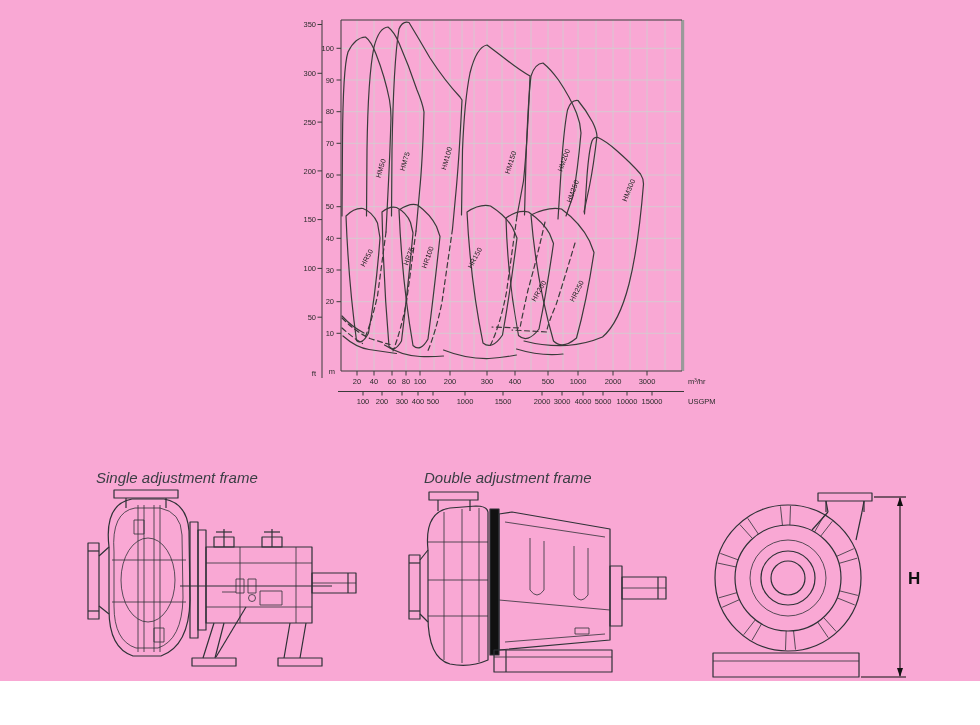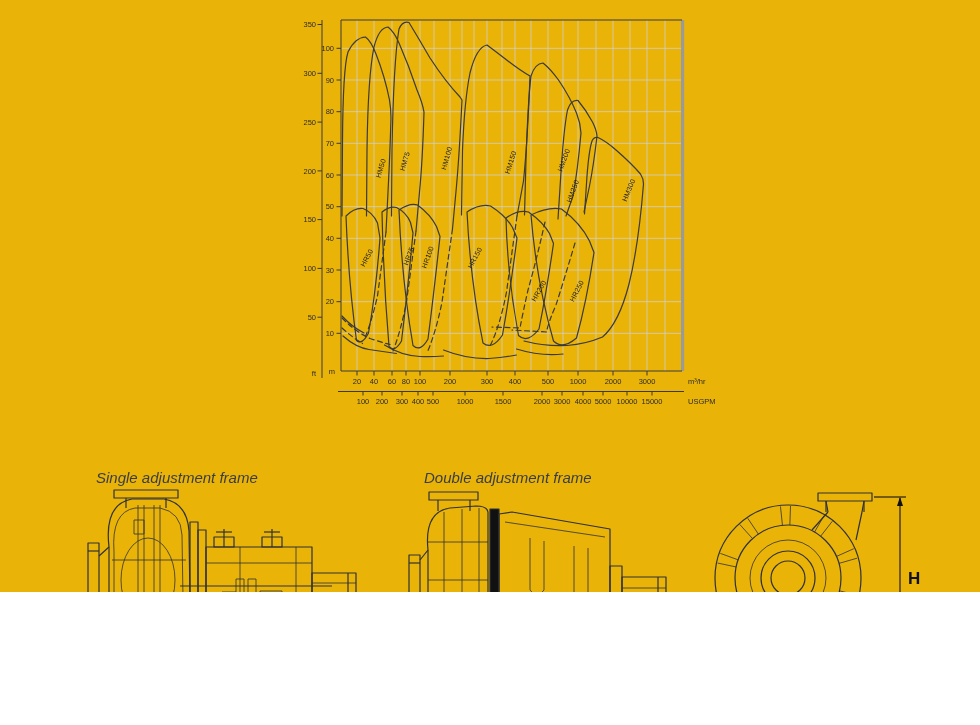--- a/index.html
+++ b/index.html
@@ -1,16 +1,16 @@
 <!DOCTYPE html>
 <html><head>
 <meta charset="utf-8">
 <style>
   html,body{margin:0;padding:0;background:#fff;}
-  #canvas{position:relative;width:980px;height:592px;background:#eab308;overflow:hidden;
+  #canvas{position:relative;width:980px;height:681px;background:#f9a8d4;overflow:hidden;
           font-family:"Liberation Sans",sans-serif;}
   svg{position:absolute;left:0;top:0;}
   text{fill:#2b2b2b;}
   .tick-label{font-size:7.5px;}
   .unit-label{font-size:7.5px;}
   .curve-label{font-size:7px;letter-spacing:.2px;fill:#222;}
   .caption{font-size:15px;font-style:italic;fill:#3a3e44;}
   .dim-label{font-size:15px;font-weight:bold;fill:#111;}
   .grid{stroke:#cfcfcf;stroke-width:.8;}
   .curve{stroke:#3a3a3a;stroke-width:1.2;fill:none;stroke-linejoin:round;stroke-linecap:round;}

